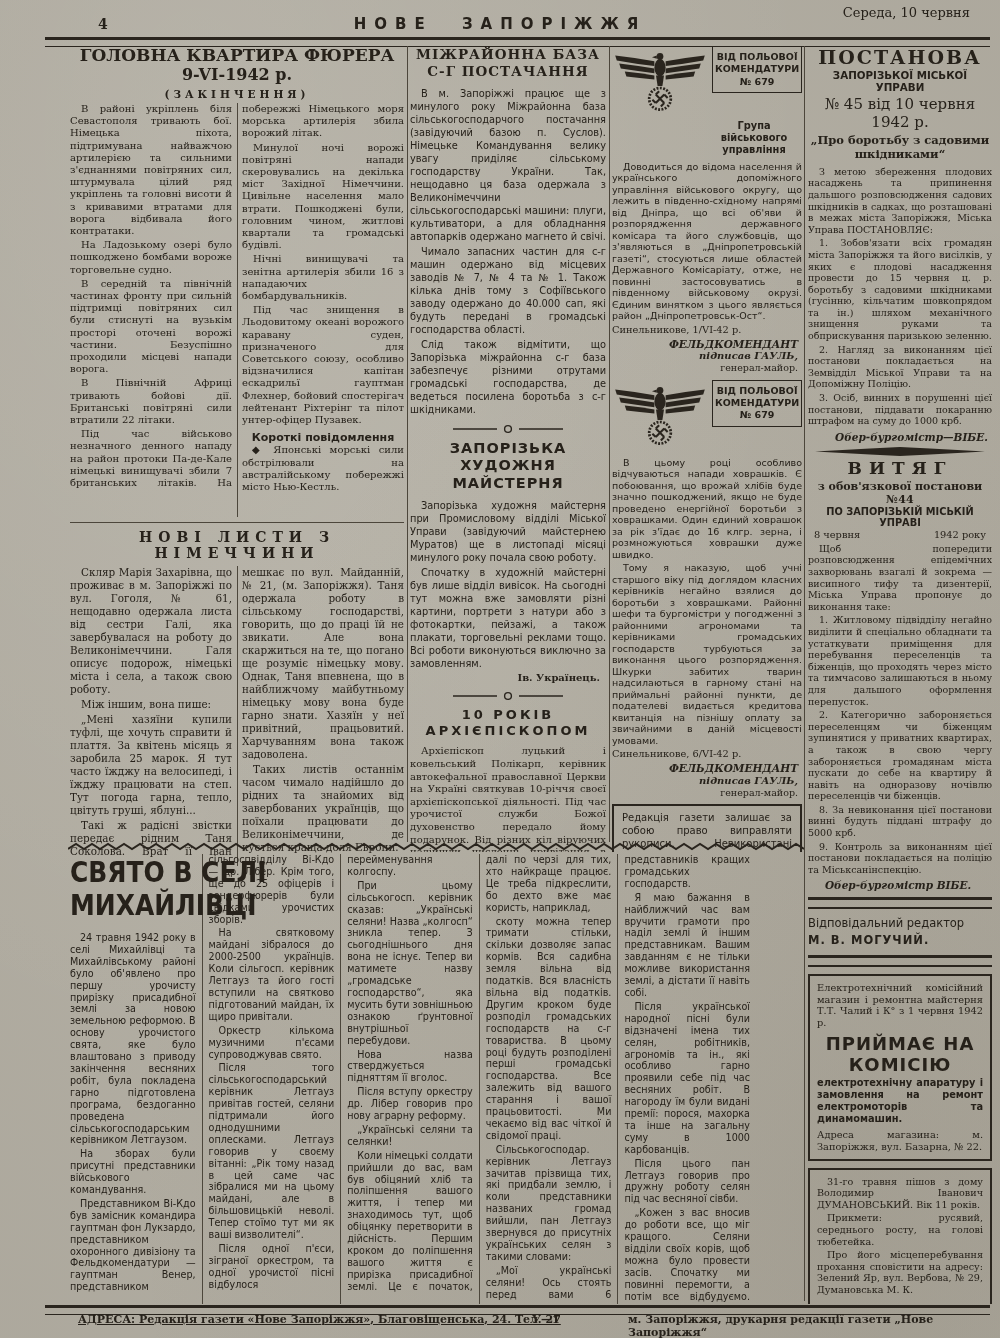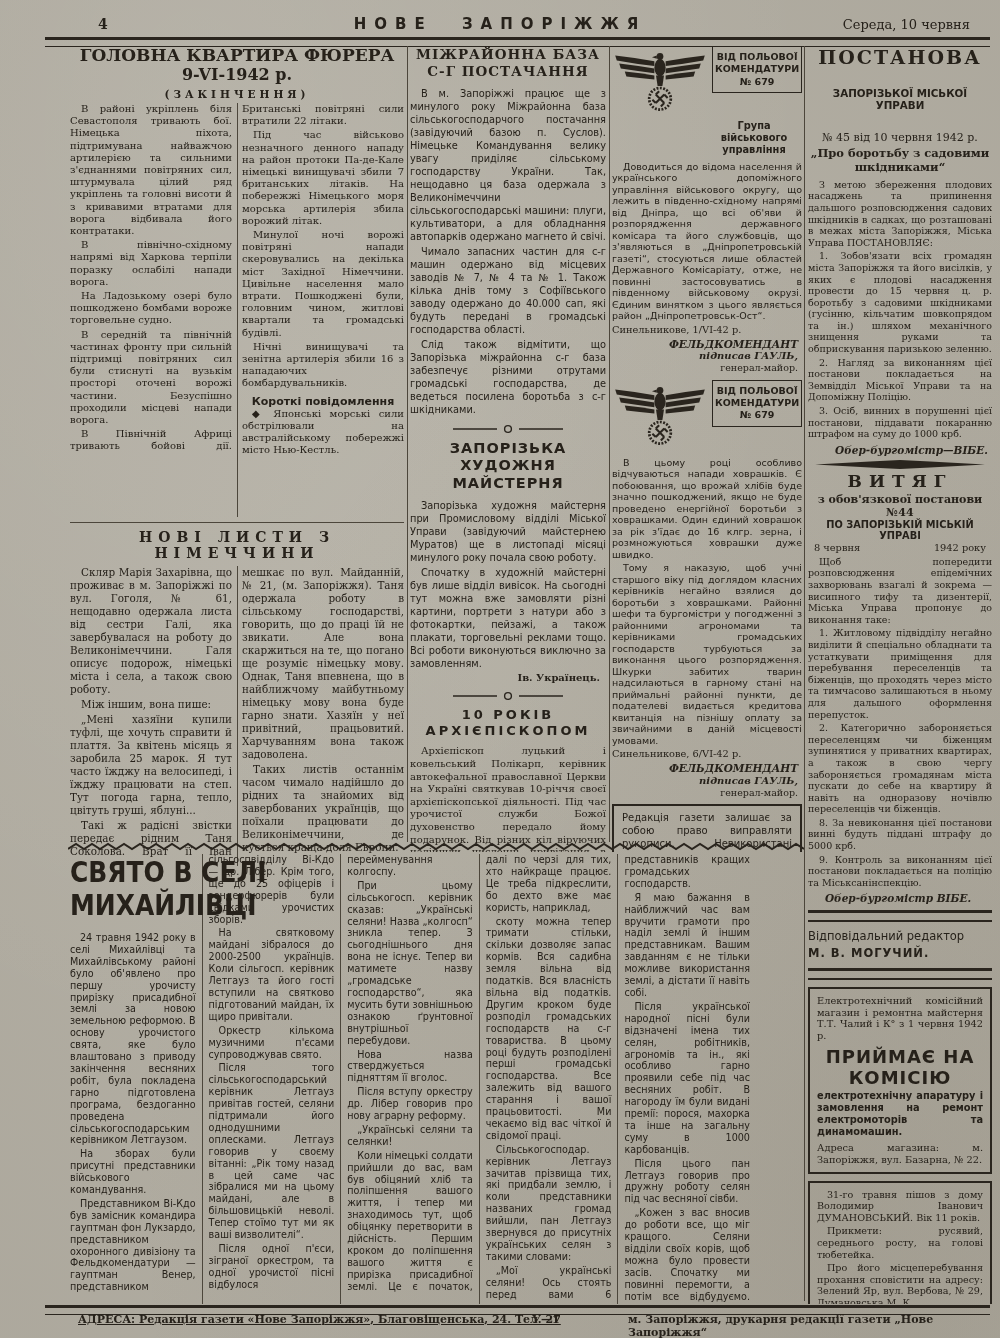--- a/index.html
+++ b/index.html
@@ -9,21 +9,21 @@
                      radial-gradient(ellipse at 85% 90%, rgba(60,50,30,.10), rgba(0,0,0,0) 60%),
                      radial-gradient(ellipse at 50% 50%, rgba(0,0,0,0), rgba(70,60,45,.08) 95%);
     color:#26211a;overflow:hidden;
     font-family:"DejaVu Serif", serif;}
 
   
   #pageno{position:absolute;left:98px;top:16px;font-size:14px;font-weight:bold;}
   #masthead{position:absolute;left:0;right:0;top:15px;text-align:center;
     font-family:"DejaVu Sans",sans-serif;font-weight:bold;font-size:15px;
     letter-spacing:8px;word-spacing:16px;}
-  #hdate{position:absolute;right:30px;top:17px;font-size:13px;}
+  #hdate{position:absolute;right:30px;top:5px;font-size:13px;}
   .thickrule{position:absolute;left:45px;width:945px;height:6px;
     border-top:3px solid #2a251e;border-bottom:1px solid #2a251e;}
   #toprule{top:37px;}
   #footrule{top:1305px;}
 
   
   .vr{position:absolute;width:1px;background:#4c463b;}
 
   
   .flow p, p.para{margin:0 0 2px 0;text-indent:11px;text-align:justify;}
@@ -71,22 +71,22 @@
   .ksig{text-align:right;padding-right:4px;line-height:1.2;margin:3px 0 6px;}
   .ksig .s1{font-weight:bold;font-style:italic;font-size:10.5px;}
   .ksig .s2{font-weight:bold;font-style:italic;font-size:10px;}
   .ksig .s3{font-size:9.5px;}
   #ednote{border:2px solid #2a251e;padding:5px 8px;margin-top:6px;
     font-family:"DejaVu Sans",sans-serif;font-size:10px;line-height:13px;text-align:justify;}
 
   
   #colD{position:absolute;left:808px;top:46px;width:184px;height:1258px;overflow:hidden;}
   #post-h{font-weight:bold;text-align:center;font-size:19px;letter-spacing:2px;}
-  #post-sub{font-family:"DejaVu Sans",sans-serif;font-weight:bold;text-align:center;font-size:10.3px;margin-top:19px;}
-  #post-num{text-align:center;font-size:11px;margin-top:20px;}
+  #post-sub{font-family:"DejaVu Sans",sans-serif;font-weight:bold;text-align:center;font-size:10.3px;margin-top:1px;}
+  #post-num{text-align:center;font-size:15px;margin-top:2px;}
   #post-topic{font-weight:bold;text-align:center;font-size:11.5px;line-height:1.25;margin:2px 0 4px;}
   .d-body{font-size:9.5px;line-height:11.6px;}
   .d-sig{text-align:right;font-weight:bold;font-style:italic;font-size:10.5px;margin:4px 4px 4px 0;}
   .lens{display:block;margin:2px auto;}
   #vyt-h{font-weight:bold;text-align:center;font-size:17px;letter-spacing:7px;margin-top:2px;}
   #vyt-s1{font-weight:bold;text-align:center;font-size:11px;margin-top:2px;}
   #vyt-s2{font-family:"DejaVu Sans",sans-serif;font-weight:bold;text-align:center;font-size:9.8px;}
   #vyt-date{display:flex;justify-content:space-between;font-size:9.8px;padding:1px 6px 3px;}
   .dbl{height:7px;border-top:3px solid #2a251e;border-bottom:2px solid #2a251e;margin:6px 0;}
   #editorblk{text-align:left;font-family:"DejaVu Sans",sans-serif;font-size:11.5px;line-height:1.45;}
@@ -133,27 +133,27 @@
 
   <div id="colA">
     <div class="bigserifhead">
       <div>ГОЛОВНА КВАРТИРА ФЮРЕРА</div>
       <div class="l2">9-VI-1942 р.</div>
     </div>
     <div id="colA-sub">(ЗАКІНЧЕННЯ)</div>
     <div id="colA-flow" class="flow">
       <div>
           <p class="para">В районі укріплень біля Севастополя тривають бої. Німецька піхота, підтримувана найважчою артилерією та сильними з'єднаннями повітряних сил, штурмувала цілий ряд укріплень та головні висоти й з кривавими втратами для ворога відбивала його контратаки.</p>
-          <p class="para">В північно-східному напрямі від Харкова терпіли поразку ослабілі напади ворога.</p>
           <p class="para">На Ладозькому озері було пошкоджено бомбами вороже торговельне судно.</p>
           <p class="para">В середній та північній частинах фронту при сильній підтримці повітряних сил були стиснуті на вузькім просторі оточені ворожі частини. Безуспішно проходили місцеві напади ворога.</p>
           <p class="para">В Північній Африці тривають бойові дії. Британські повітряні сили втратили 22 літаки.</p>
           <p class="para">Під час військово незначного денного нападу на район протоки Па-де-Кале німецькі винищувачі збили 7 британських літаків. На побережжі Німецького моря морська артилерія збила ворожий літак.</p>
           <p class="para">Минулої ночі ворожі повітряні напади скеровувались на декілька міст Західної Німеччини. Цивільне населення мало втрати. Пошкоджені були, головним чином, житлові квартали та громадські будівлі.</p>
           <p class="para">Нічні винищувачі та зенітна артилерія збили 16 з нападаючих бомбардувальників.</p>
+          <p class="para">Під час знищення в Льодовитому океані ворожого каравану суден, призначеного для Советського союзу, особливо відзначилися капітан ескадрильї гауптман Флехнер, бойовий спостерігач лейтенант Ріхтерінг та пілот унтер-офіцер Пузавек.</p>
         </div>
       <div class="shortnews-h">Короткі повідомлення</div>
       <div class="bullets">
           <p class="para">◆ Японські морські сили обстрілювали на австралійському побережжі місто Нью-Кестль.</p>
         </div>
     </div>
   </div>
 
   <div id="letters">
     <div id="letters-h">НОВІ ЛИСТИ З НІМЕЧЧИНИ</div>

